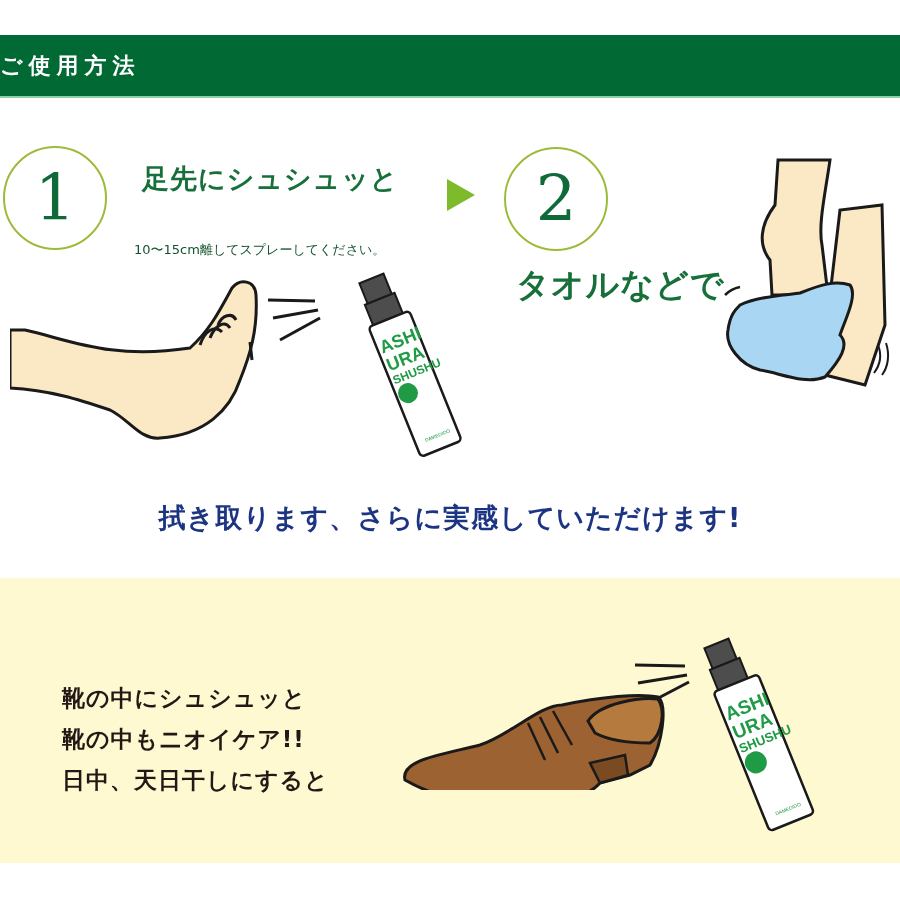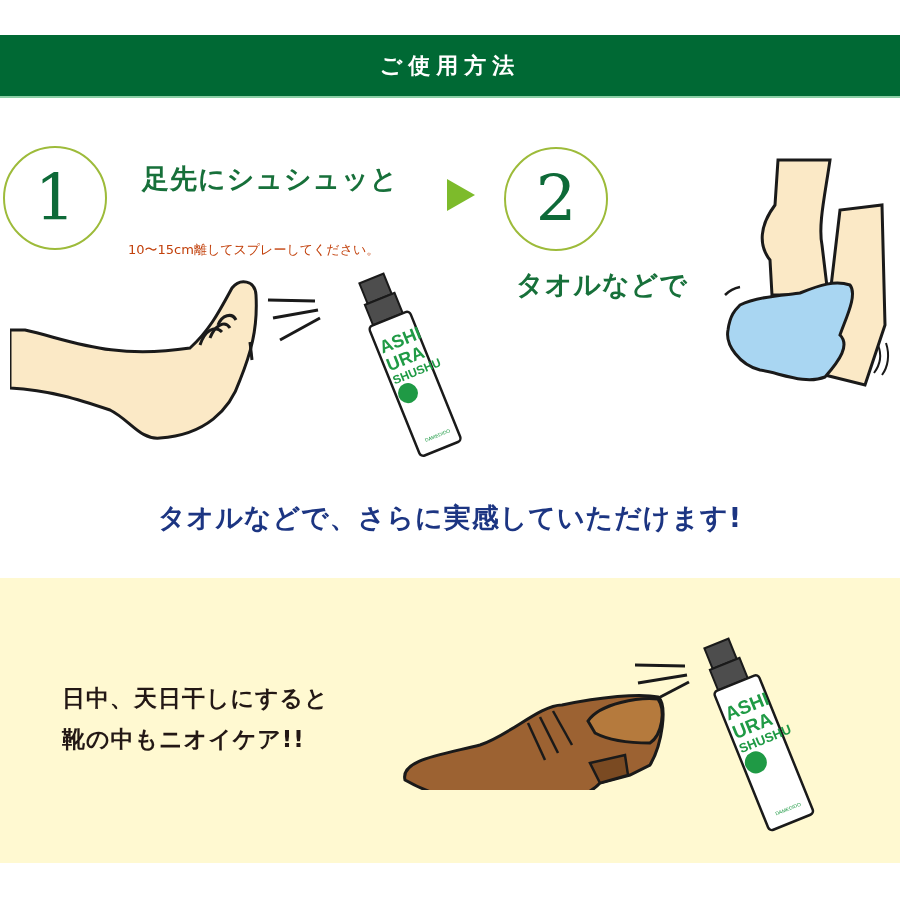--- a/index.html
+++ b/index.html
@@ -2,21 +2,21 @@
 <html><head>
 <meta charset="utf-8">
 <style>
   * { box-sizing: border-box; margin: 0; padding: 0; }
   html, body { width: 900px; height: 900px; background: #ffffff; overflow: hidden; }
   body { position: relative; font-family: "DejaVu Sans", "Liberation Sans", sans-serif; }
 
   .header-bar {
     position: absolute; left: 0; top: 35px; width: 900px; height: 63px;
     background: #006934; border-bottom: 2px solid #8ccfa6;
-    display: flex; align-items: center; justify-content: center;
+    display: flex; align-items: center; 
   }
   .header-title {
     color: #ffffff; font-size: 22px; font-weight: bold; letter-spacing: 6px;
   }
 
   .step-circle {
     position: absolute; width: 104px; height: 104px; border-radius: 50%;
     border: 2px solid #9dbb3a; background: #fff;
     display: flex; align-items: center; justify-content: center;
   }
@@ -27,31 +27,31 @@
   .step1-circle { left: 3px; top: 146px; }
   .step2-circle { left: 504px; top: 147px; }
 
   .step1-title {
     position: absolute; left: 134px; top: 160px;
     color: #17703a; font-weight: bold; font-size: 27px; line-height: 37px;
     letter-spacing: 1px;
     margin-left: 8px;
   }
   .step1-note {
-    position: absolute; left: 128px; top: 241px;
-    color: #c2410c; font-size: 13px;
+    position: absolute; left: 134px; top: 241px;
+    color: #14532d; font-size: 13px;
   }
   .next-arrow {
     position: absolute; left: 447px; top: 179px; width: 0; height: 0;
     border-top: 16px solid transparent; border-bottom: 16px solid transparent;
     border-left: 28px solid #7dbb2b;
   }
   .step2-text {
     position: absolute; left: 516px; top: 265px;
-    color: #17703a; font-weight: bold; font-size: 27px; line-height: 40px;
+    color: #17703a; font-weight: bold; font-size: 33px; line-height: 40px;
     letter-spacing: 1px;
   }
 
   .illus { position: absolute; }
   .foot-illus { left: 10px; top: 270px; width: 290px; height: 190px; }
   .spray1 { left: 250px; top: 270px; width: 220px; height: 200px; }
   .wipe-illus { left: 700px; top: 145px; width: 200px; height: 255px; }
 
   .tagline {
     position: absolute; left: 0; top: 500px; width: 900px; text-align: center;
@@ -126,26 +126,27 @@
 
 <svg class="illus wipe-illus" viewBox="0 0 200 255">
   <path d="M78 15 L75 60 C60 80 58 100 70 115 L72 150 L128 150 L122 100 C118 80 125 50 130 15 Z" fill="#fbe9c6" stroke="#1a1a1a" stroke-width="3"></path>
   <path d="M140 65 L130 150 L125 230 L165 240 L185 180 L182 60 Z" fill="#fbe9c6" stroke="#1a1a1a" stroke-width="3"></path>
   <path d="M40 160 C60 150 90 150 100 148 C120 140 135 135 150 140 C158 150 145 175 140 190 C150 200 140 215 125 232 C105 240 80 228 60 225 C40 220 25 200 28 185 C30 170 35 165 40 160 Z" fill="#a9d6f2" stroke="#1a1a1a" stroke-width="3"></path>
   <path d="M25 150 C30 145 35 143 40 142" fill="none" stroke="#1a1a1a" stroke-width="2.5"></path>
   <path d="M178 200 C182 210 180 220 174 228" fill="none" stroke="#1a1a1a" stroke-width="2"></path>
   <path d="M186 198 C190 210 188 222 182 230" fill="none" stroke="#1a1a1a" stroke-width="2"></path>
 </svg>
 
-<div class="tagline">タオルなどで、さらに実感していただけます!</div>
+<div class="tagline">拭き取ります、さらに実感していただけます!</div>
 
 <div class="tips-section">
   <div class="tips-body">
+    <div>靴の中にシュシュッと</div>
+    <div>靴の中もニオイケア!!</div>
     <div>日中、天日干しにすると</div>
-    <div>靴の中もニオイケア!!</div>
   </div>
 </div>
 
 <svg class="illus shoe-illus" viewBox="0 0 300 165">
   <line x1="235" y1="40" x2="285" y2="41" stroke="#1a1a1a" stroke-width="3"></line>
   <line x1="238" y1="58" x2="287" y2="50" stroke="#1a1a1a" stroke-width="3"></line>
   <line x1="245" y1="80" x2="289" y2="57" stroke="#1a1a1a" stroke-width="3"></line>
   <path d="M5 155 C0 135 40 130 80 120 C110 110 140 80 162 80 C200 72 240 68 258 72 C268 80 262 120 250 140 L230 150 L200 158 C180 180 150 170 130 180 C90 185 40 175 5 155 Z" fill="#9c6232" stroke="#1a1a1a" stroke-width="3"></path>
   <path d="M188 96 C200 78 240 72 258 74 C266 85 262 110 250 118 C230 118 210 116 195 108 Z" fill="#b57a3d" stroke="#1a1a1a" stroke-width="3"></path>
   <path d="M190 138 L225 130 L228 150 L200 158 Z" fill="#7a4a22" stroke="#1a1a1a" stroke-width="2.5"></path>

